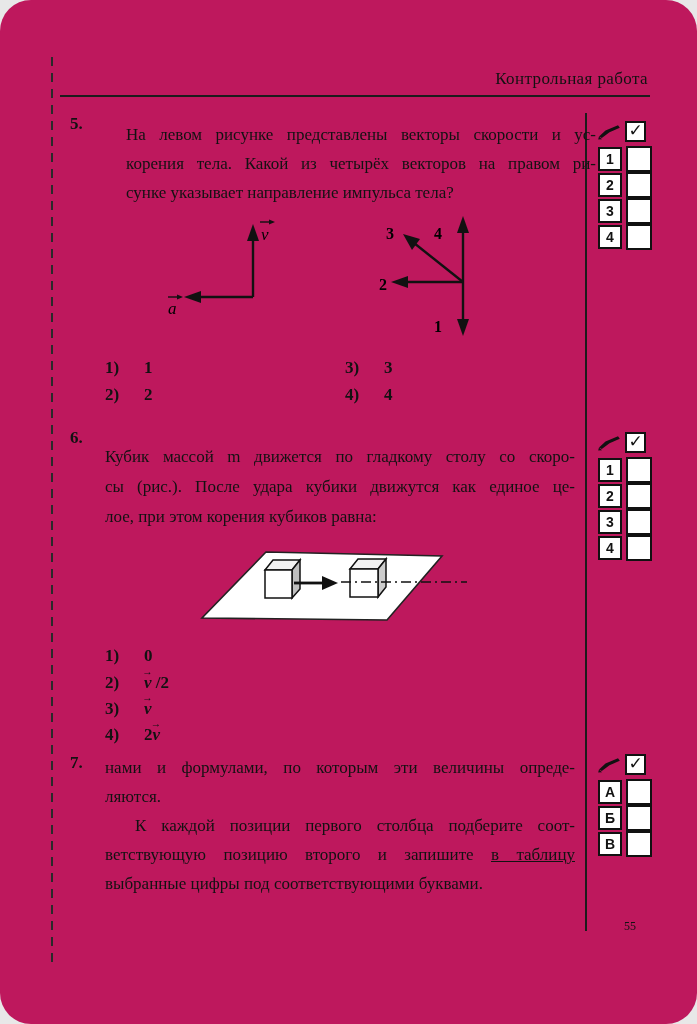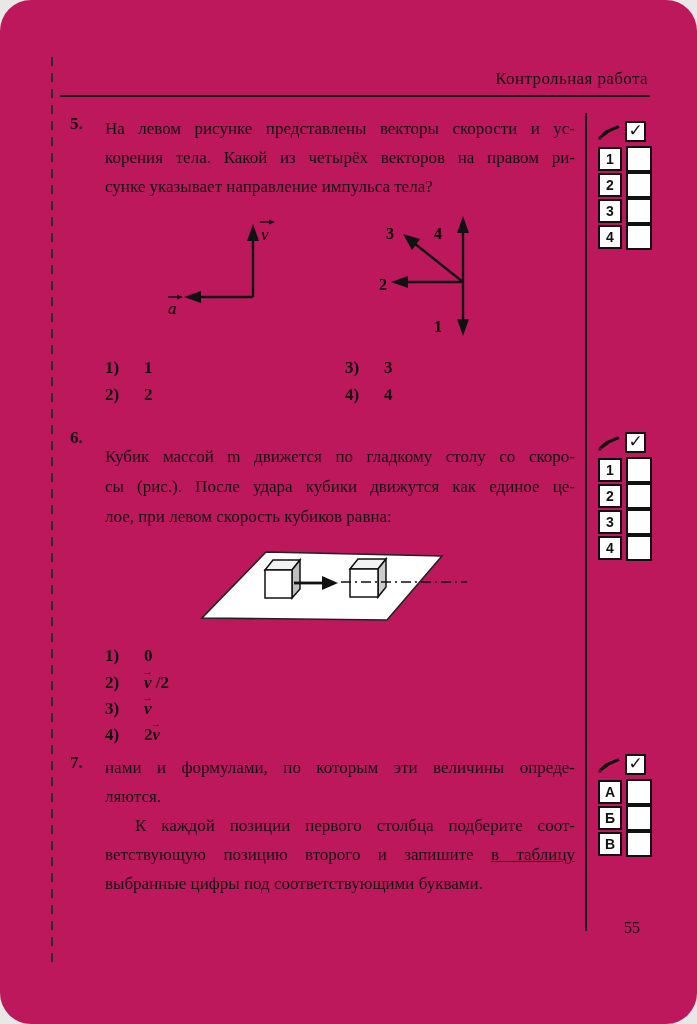--- a/index.html
+++ b/index.html
@@ -46,35 +46,35 @@
     width:17px; height:17px; border:2.5px solid #111; background:#fff;
     display:flex; align-items:flex-start; justify-content:center;
   }
   .checkedbox .check {
     font-family:"DejaVu Sans","Liberation Sans",sans-serif;
     font-weight:bold; font-size:17px; line-height:15px;
   }
   .pencil { display:flex; align-items:center; }
 
   .fig { position:absolute; }
-  .page-number { position:absolute; left:624px; top:919px; font-size:16px; }
+  .page-number { position:absolute; left:624px; top:919px; font-size:12px; }
   svg text { font-family:"Liberation Serif","DejaVu Serif",serif; }
 </style>
 </head>
 <body>
 
 <div class="page">
 
   <div class="cut-line"></div>
   <div class="header-title">Контрольная работа</div>
   <div class="header-rule"></div>
   <div class="right-vline"></div>
 
   <div class="qnum" style="top:114px;">5.</div>
-  <div class="qtext" style="top:114px;">
+  <div class="qtext" style="top:120px;margin-left:21px;">
     <div class="line">На левом рисунке представлены векторы скорости и ус-</div>
     <div class="line">корения тела. Какой из четырёх векторов на правом ри-</div>
     <div class="line last">сунке указывает направление импульса тела?</div>
   </div>
 
   <div class="fig" style="left:160px; top:210px;">
     <svg width="345" height="138" viewBox="0 0 345 138">
 
       <line x1="93" y1="87" x2="93" y2="28" stroke="#111" stroke-width="2.4"></line>
       <polygon points="93,14 87,31 99,31" fill="#111"></polygon>
@@ -143,21 +143,21 @@
   </div>
   <div class="panel-row" style="left:598px; top:224px;">
     <span class="numbox">4</span>
     <span class="ansbox"></span>
   </div>
 
   <div class="qnum" style="top:428px;">6.</div>
   <div class="qtext lh30" style="top:428px;margin-top:14px;">
     <div class="line">Кубик массой m движется по гладкому столу со скоро-</div>
     <div class="line">сы (рис.). После удара кубики движутся как единое це-</div>
-    <div class="line last">лое, при левом скорость кубиков равна:</div>
+    <div class="line last">лое, при этом корения кубиков равна:</div>
   </div>
 
   <div class="fig" style="left:195px; top:540px;">
     <svg width="280" height="95" viewBox="0 0 280 95">
 
       <polygon points="71,12 247,16 192,80 7,78" fill="#fff" stroke="#222" stroke-width="1.6"></polygon>
 
       <polygon points="70,30 78,20 105,20 97,30" fill="#f2f2f2" stroke="#111" stroke-width="1.5"></polygon>
       <polygon points="97,30 105,20 105,49 97,58" fill="#bfbfbf" stroke="#111" stroke-width="1.5"></polygon>
       <rect x="70" y="30" width="27" height="28" fill="#fff" stroke="#111" stroke-width="1.5"></rect>

